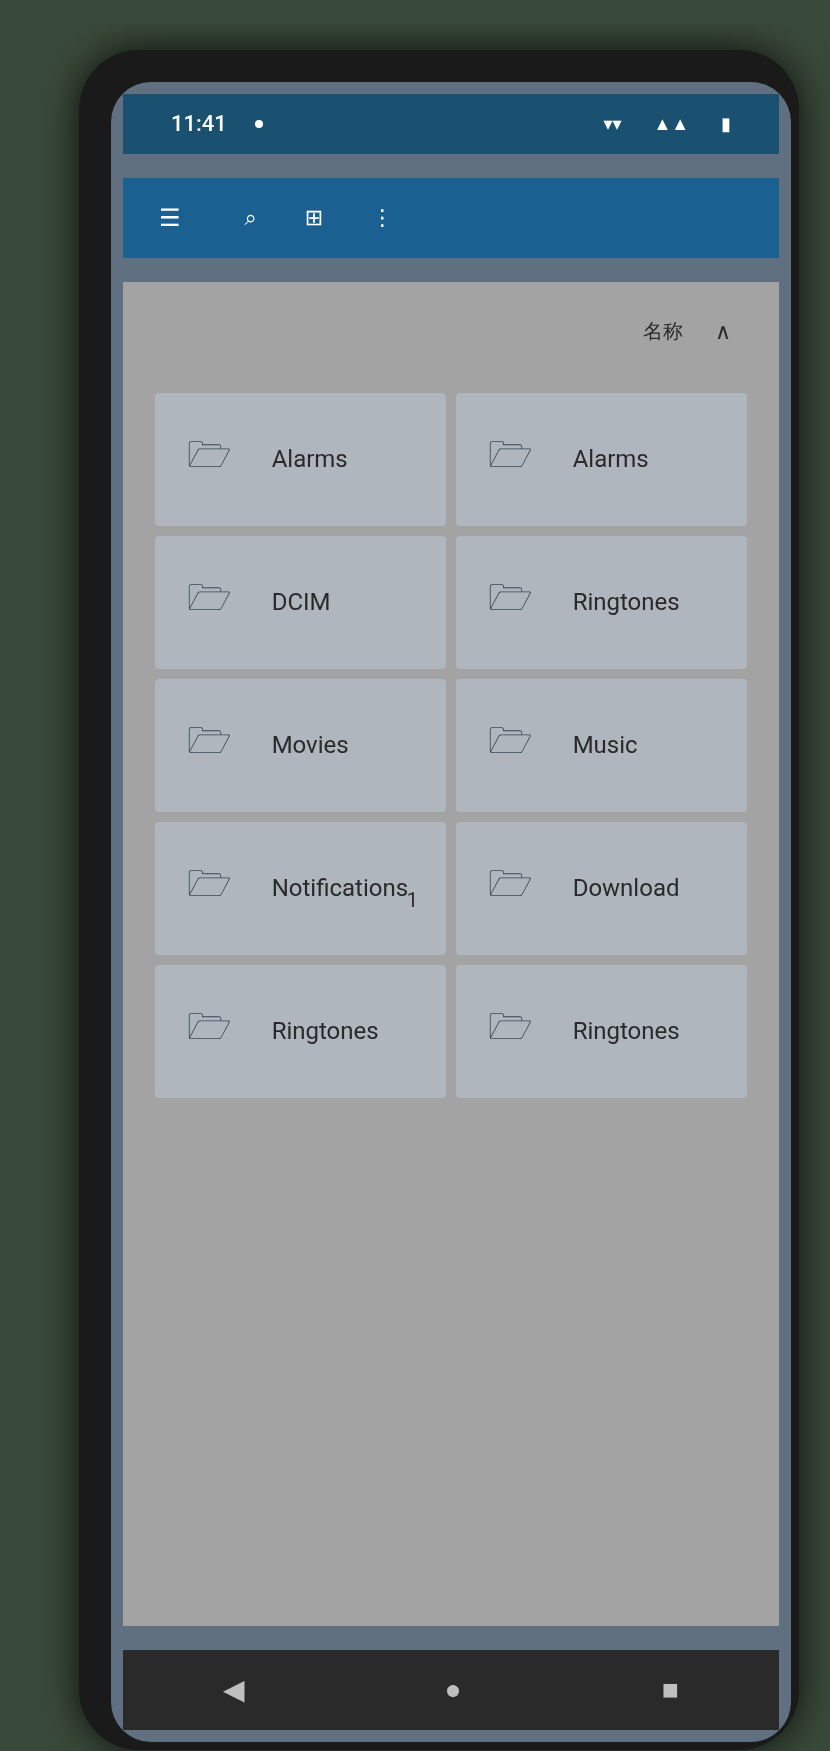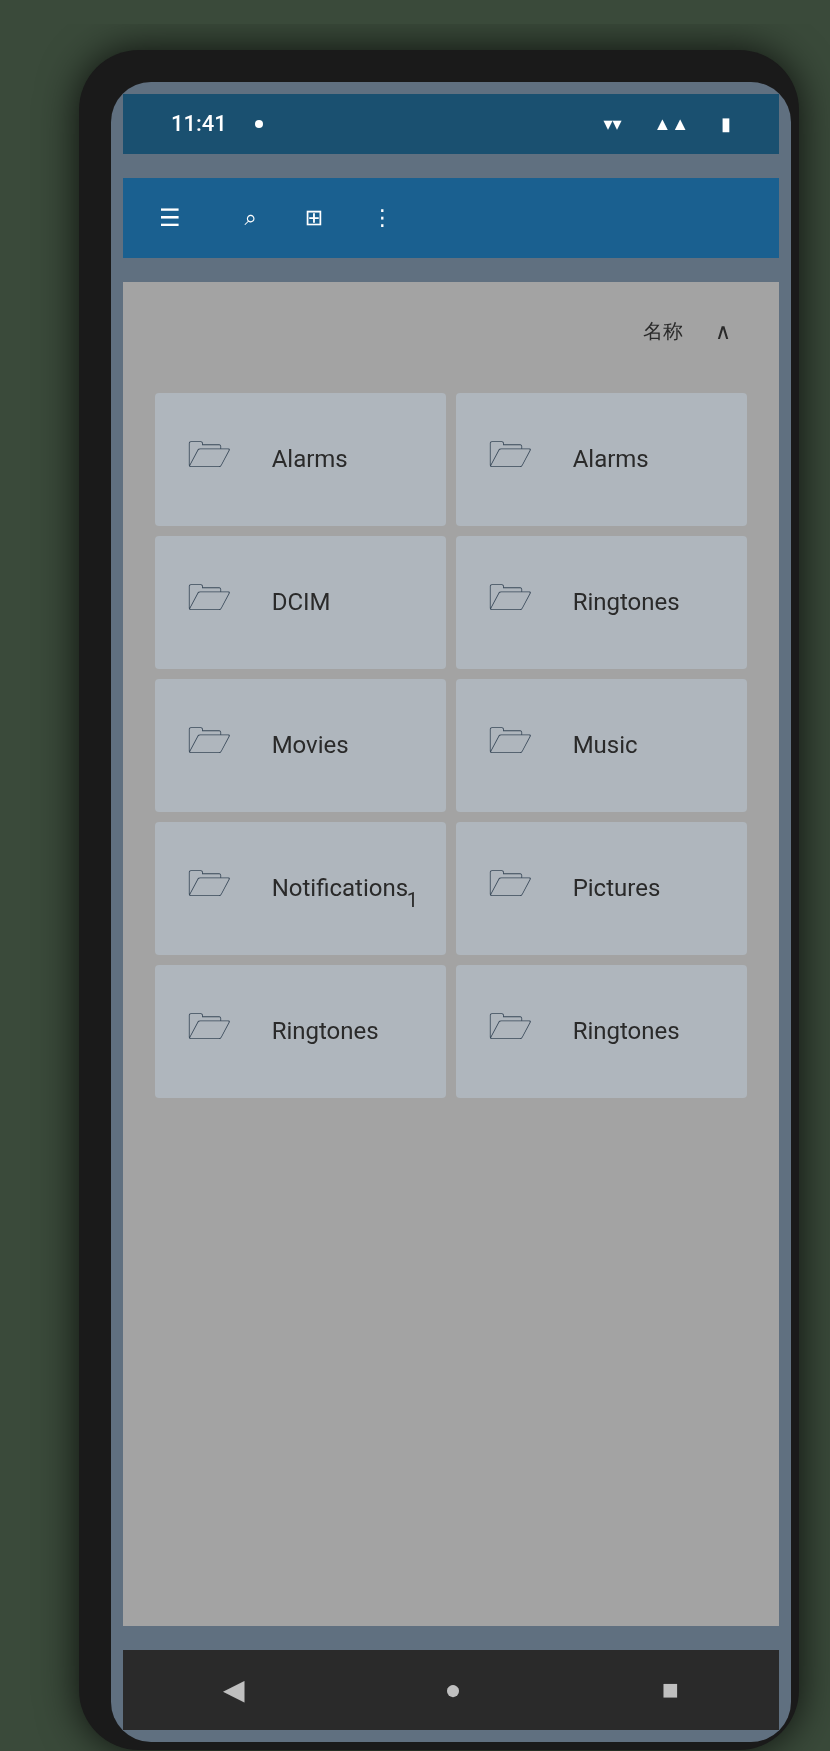--- a/index.html
+++ b/index.html
@@ -263,21 +263,21 @@
             <span class="folder-icon">🗁</span>
             <span class="folder-name">Music</span>
           </div>
           <div class="folder-item">
             <span class="folder-icon">🗁</span>
             <span class="folder-name">Notifications</span>
             <span class="folder-badge">1</span>
           </div>
           <div class="folder-item">
             <span class="folder-icon">🗁</span>
-            <span class="folder-name">Pictures</span>
+            <span class="folder-name">Download</span>
           </div>
           <div class="folder-item">
             <span class="folder-icon">🗁</span>
             <span class="folder-name">Ringtones</span>
           </div>
           <div class="folder-item">
             <span class="folder-icon">🗁</span>
             <span class="folder-name">Ringtones</span>
           </div>
         </div>

